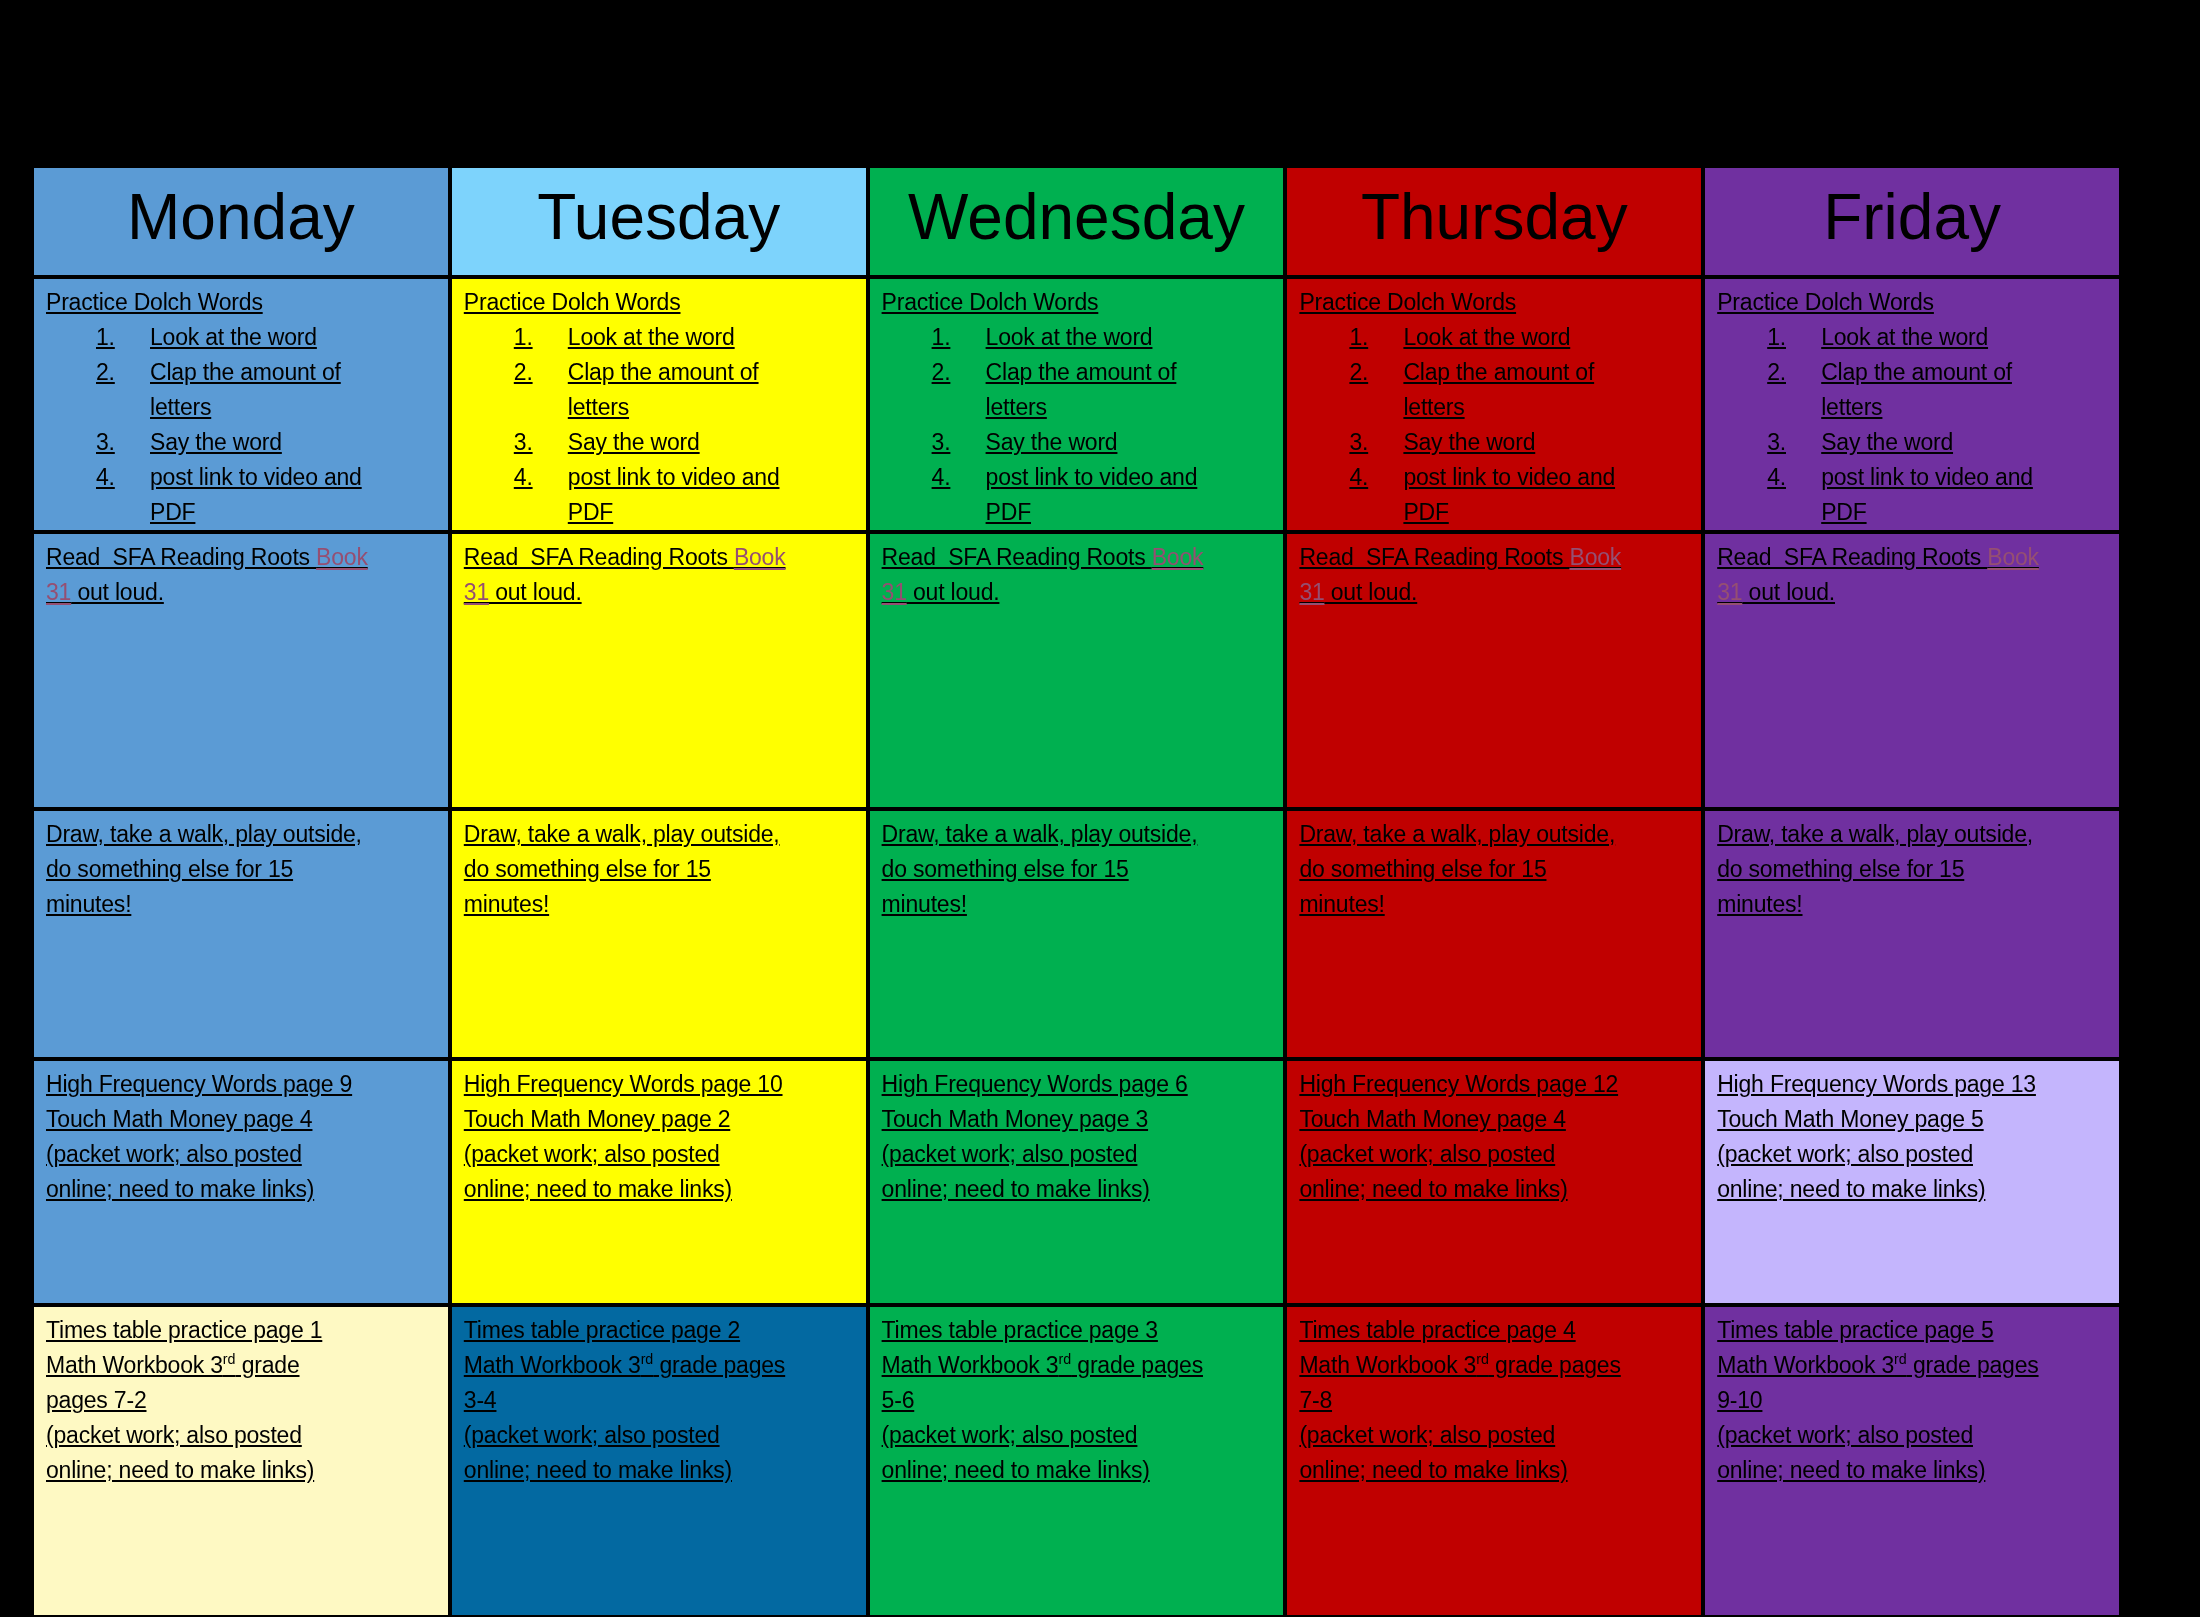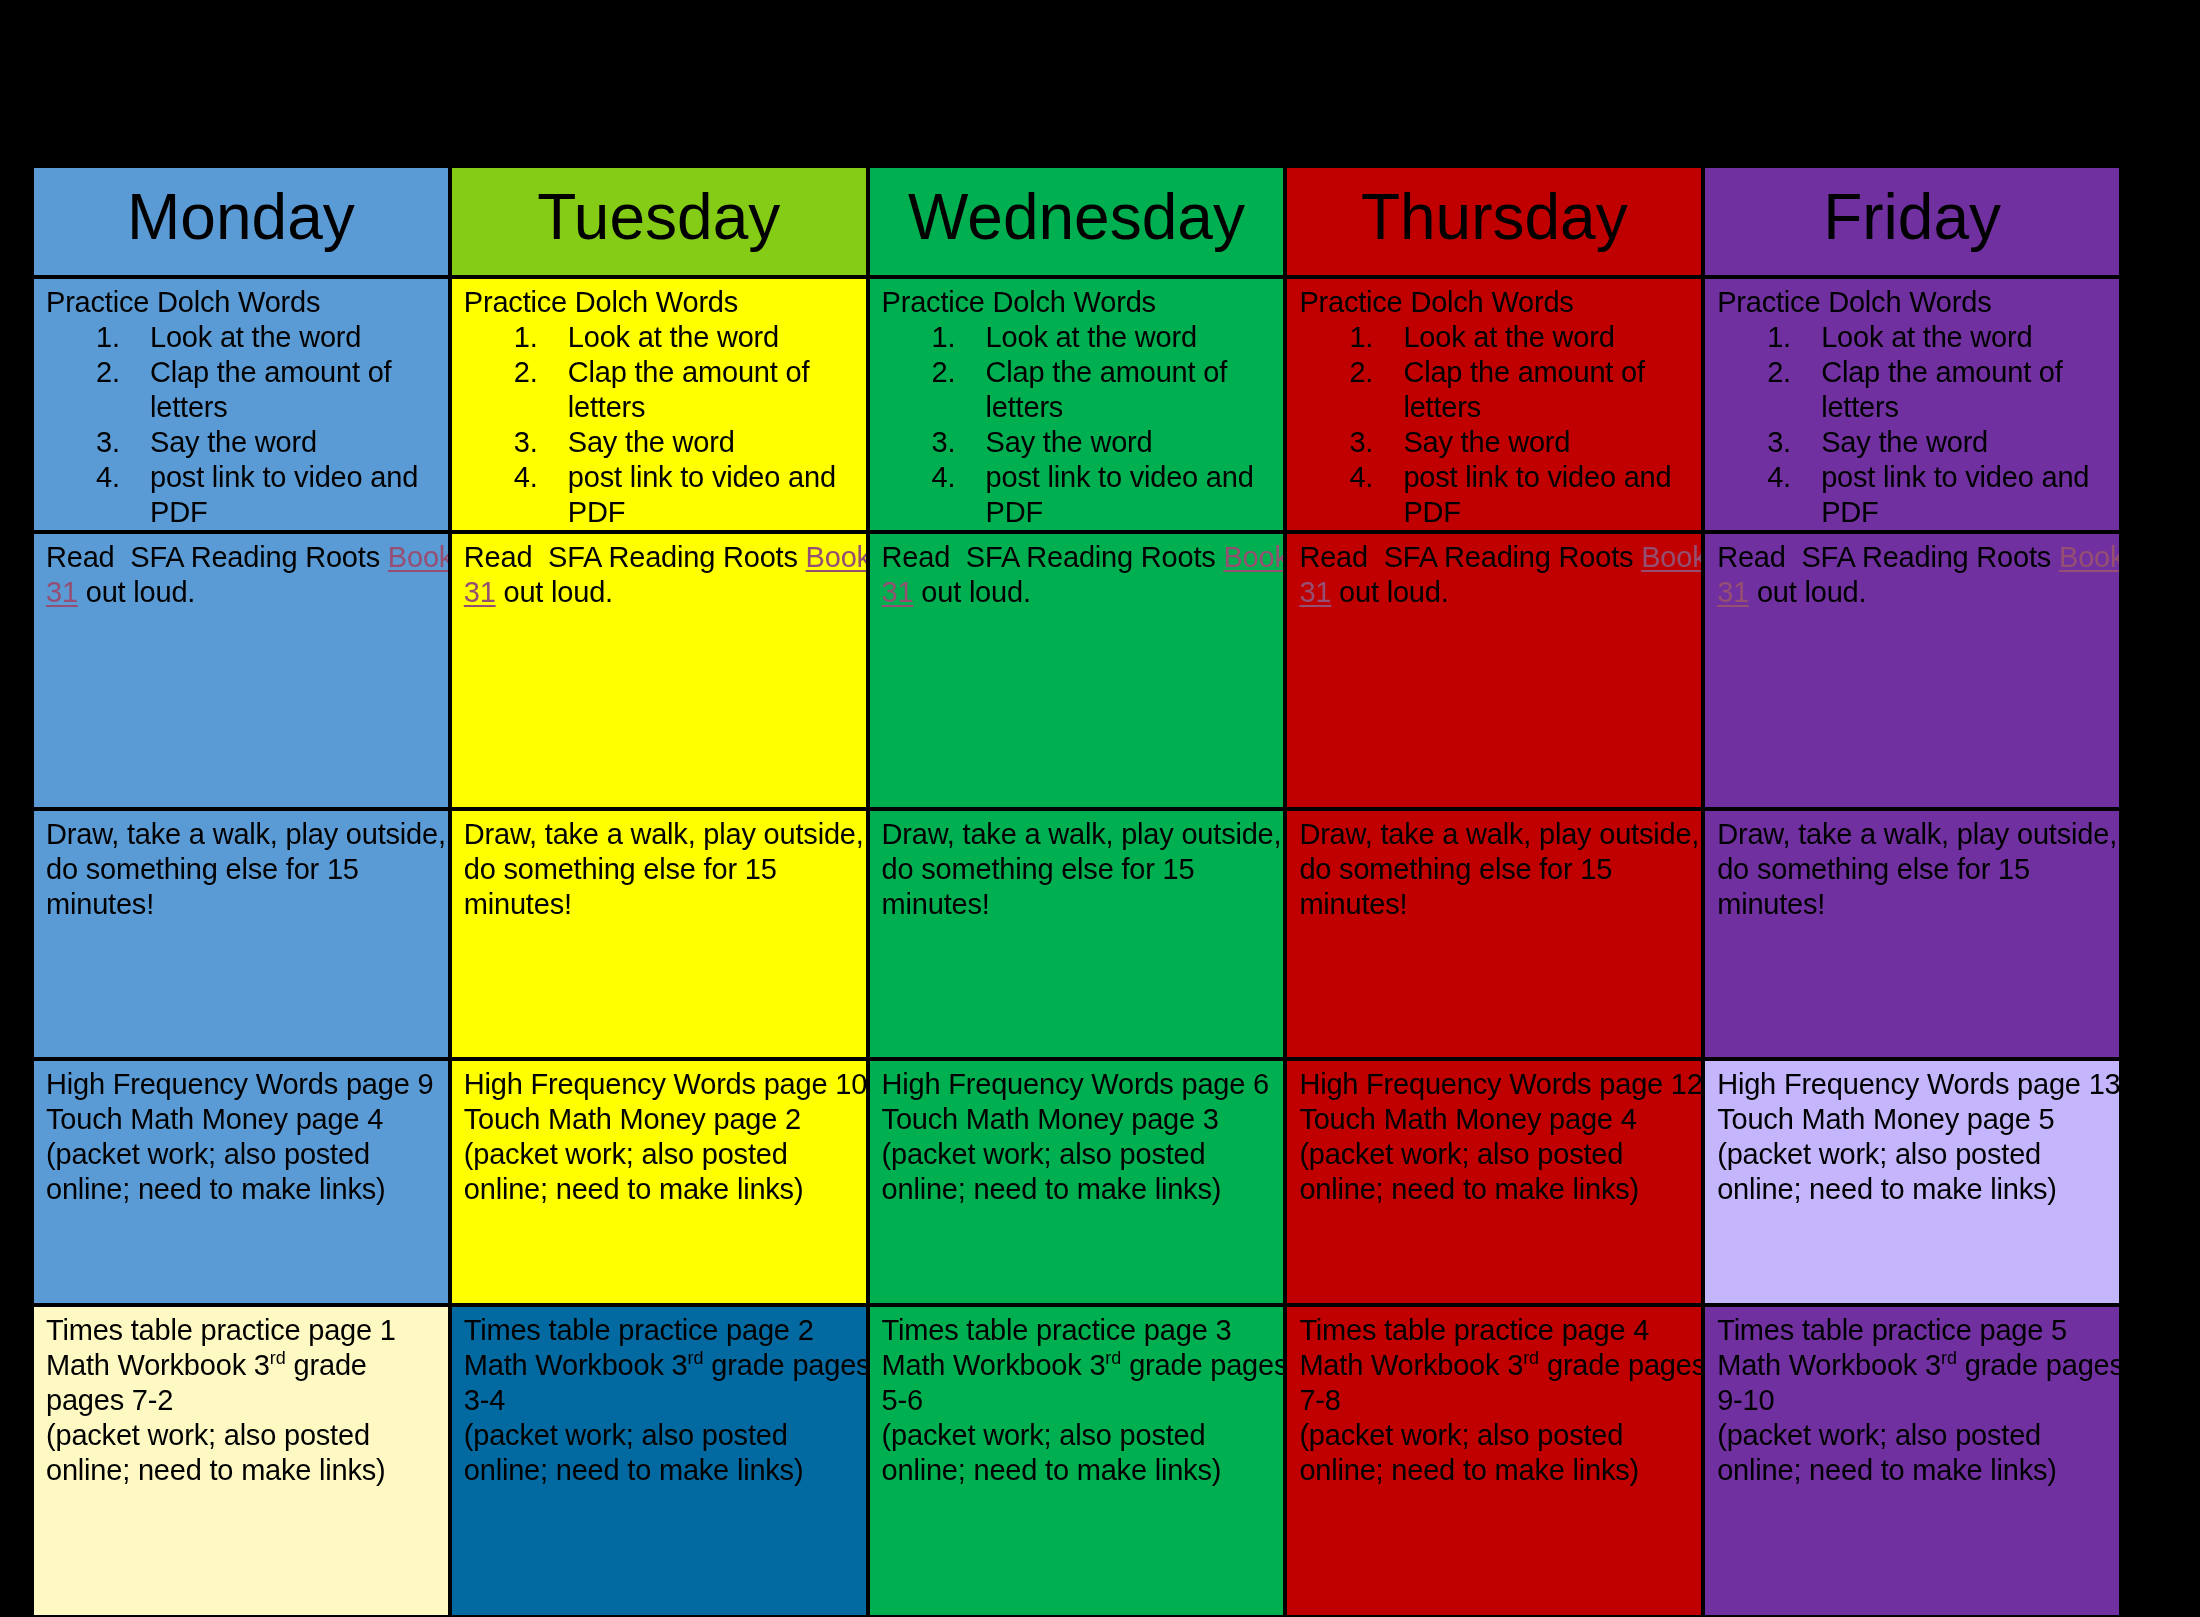--- a/index.html
+++ b/index.html
@@ -31,24 +31,25 @@
 
   th.day-header {
     font-size: 64px;
     font-weight: 400;
     text-align: center;
     vertical-align: middle;
     padding-bottom: 10px;
   }
   td.cell {
     vertical-align: top;
-    font-size: 29px;
+    font-size: 23px;
     line-height: 35px;
     letter-spacing: -0.2px;
     padding: 6px 8px 0 12px;
+    text-decoration: underline;
   }
   .line, .cell-title, .rline { white-space: pre; }
   .li { display: flex; margin-left: 50px; }
   .li .num { flex: 0 0 54px; }
   .li .li-lines { flex: 1 1 auto; }
   a.booklink {
     color: #954F72;
     text-decoration: underline;
     text-underline-offset: 3px;
     cursor: pointer;
@@ -56,21 +57,21 @@
   sup.ord { font-size: 0.62em; line-height: 0; vertical-align: super; letter-spacing: 0; }
 </style>
 </head>
 <body>
 
 <div class="stage">
   <table class="week">
     <thead>
       <tr id="r-header">
           <th class="day-header" style="background: rgb(91, 155, 213);">Monday</th>
-          <th class="day-header" style="background: #84cc16;">Tuesday</th>
+          <th class="day-header" style="background: #7dd3fc;">Tuesday</th>
           <th class="day-header" style="background: rgb(0, 176, 80);">Wednesday</th>
           <th class="day-header" style="background: rgb(192, 0, 0);">Thursday</th>
           <th class="day-header" style="background: rgb(112, 48, 160);">Friday</th>
         </tr>
     </thead>
     <tbody>
       <tr class="row-practice" id="r-practice">
           <td class="cell" style="background: rgb(91, 155, 213);">
             <div class="cell-title">Practice Dolch Words</div>
             <div class="li">

